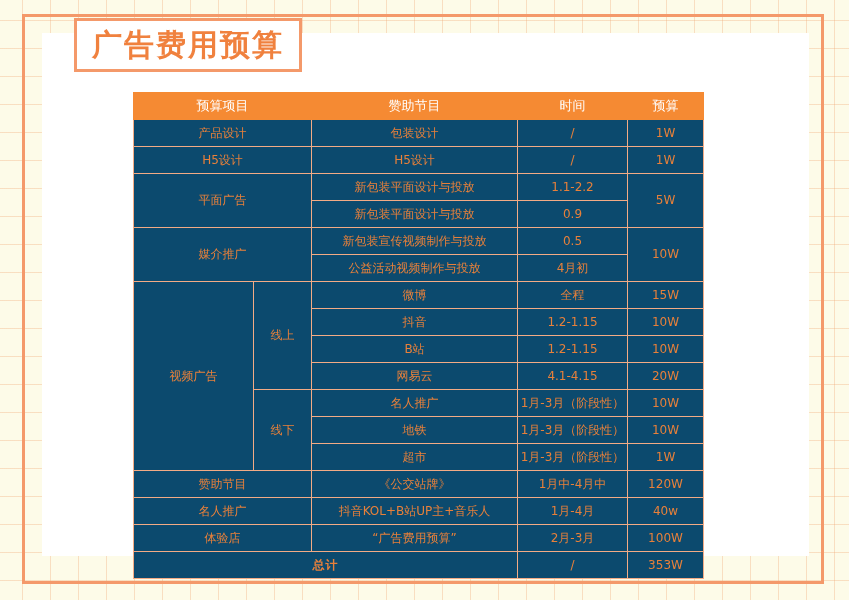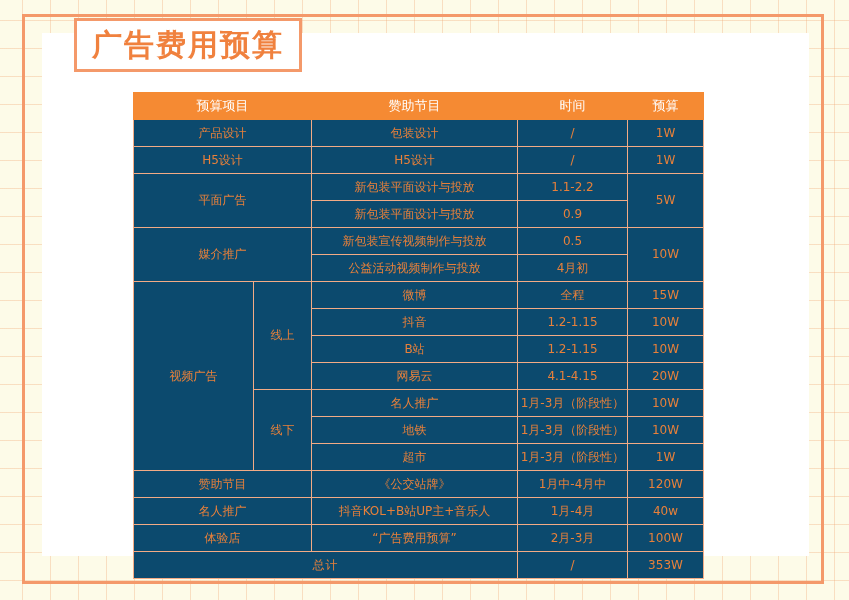--- a/index.html
+++ b/index.html
@@ -96,20 +96,21 @@
     font-weight: normal;
     height: 24px;
     font-size: 13px;
     border: 1px solid #f58a33;
   }
   .budget-table tbody td {
     background: #0c4a6e;
   }
   .total-label {
     letter-spacing: 1px;
+    font-weight: bold;
   }
 </style>
 </head>
 <body>
 
 <div class="bg-grid"></div>
 <div class="orange-frame"></div>
 <div class="white-card"></div>
 
 <div class="title-box">

